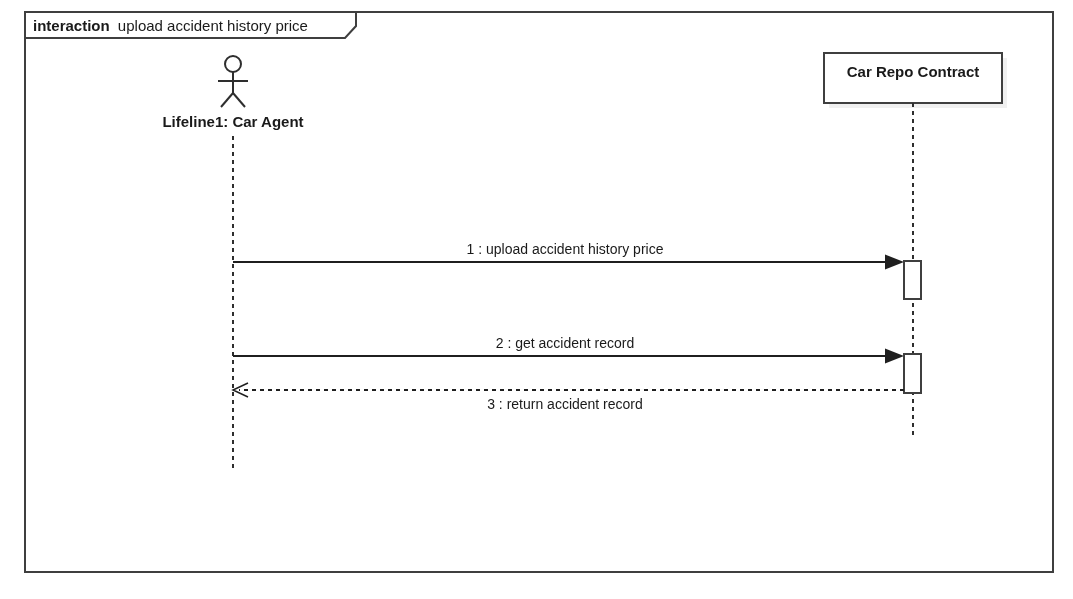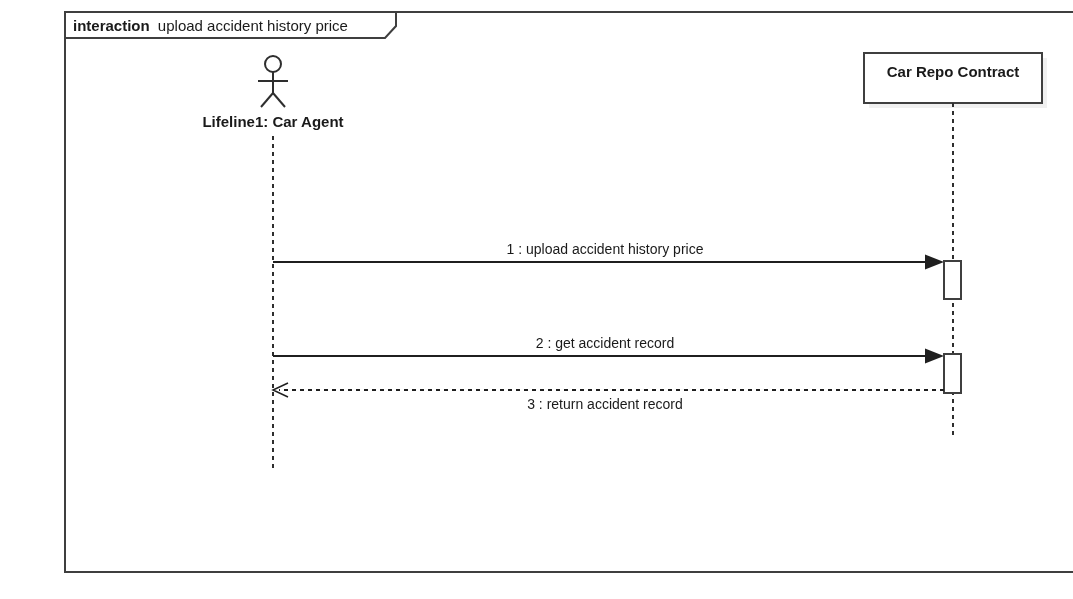--- a/index.html
+++ b/index.html
@@ -10,21 +10,20 @@
     background: #ffffff;
     font-family: "Liberation Sans", sans-serif;
     overflow: hidden;
   }
   #diagram-wrap {
     position: absolute;
     left: 0;
     top: 0;
     width: 950px;
     height: 599px;
-    margin-left: 40px;
   }
   svg text {
     font-family: "Liberation Sans", sans-serif;
     fill: #1a1a1a;
   }
   .shape-stroke { stroke: #3f3f3f; stroke-width: 2; }
   .thin-stroke  { stroke: #2e2e2e; stroke-width: 2; }
 </style>
 </head>
 <body>

